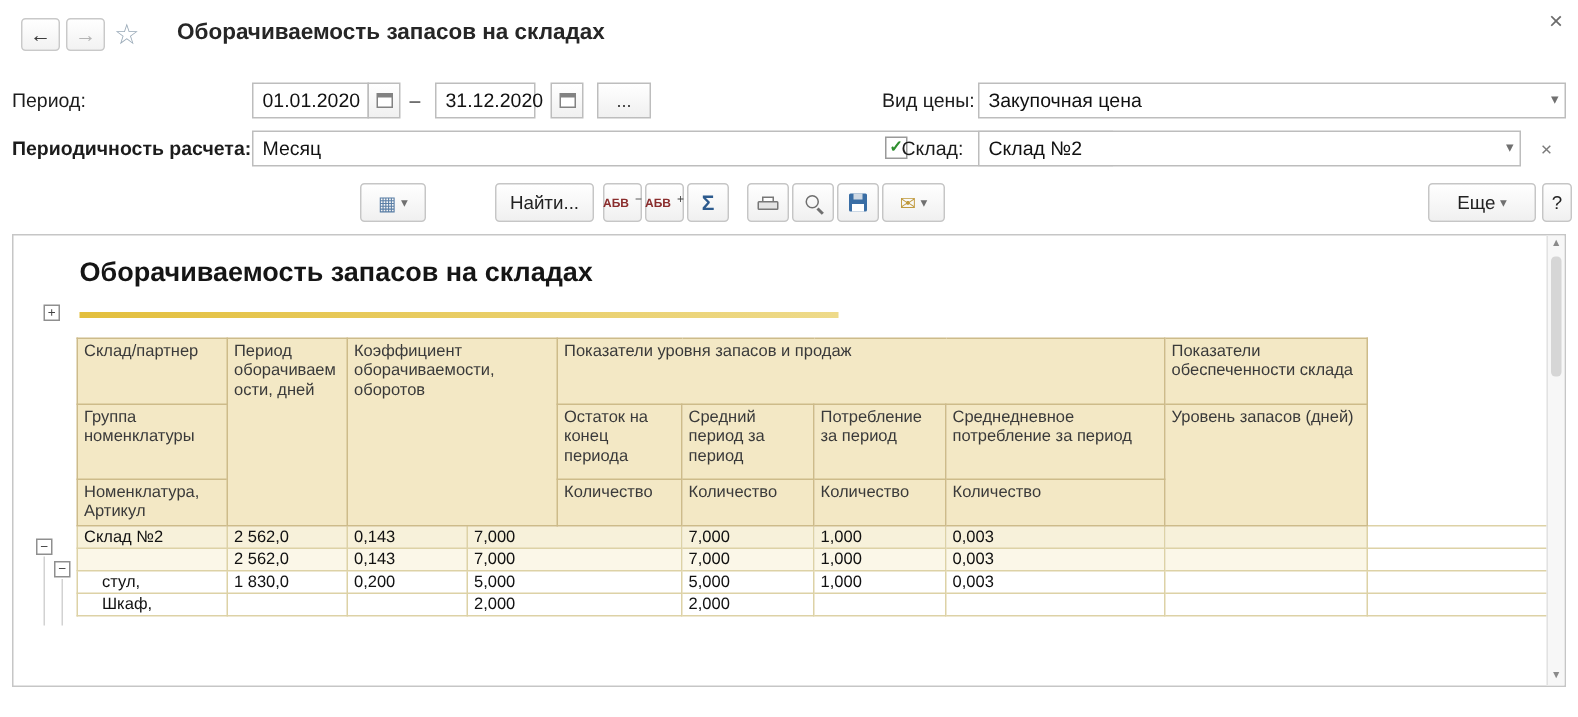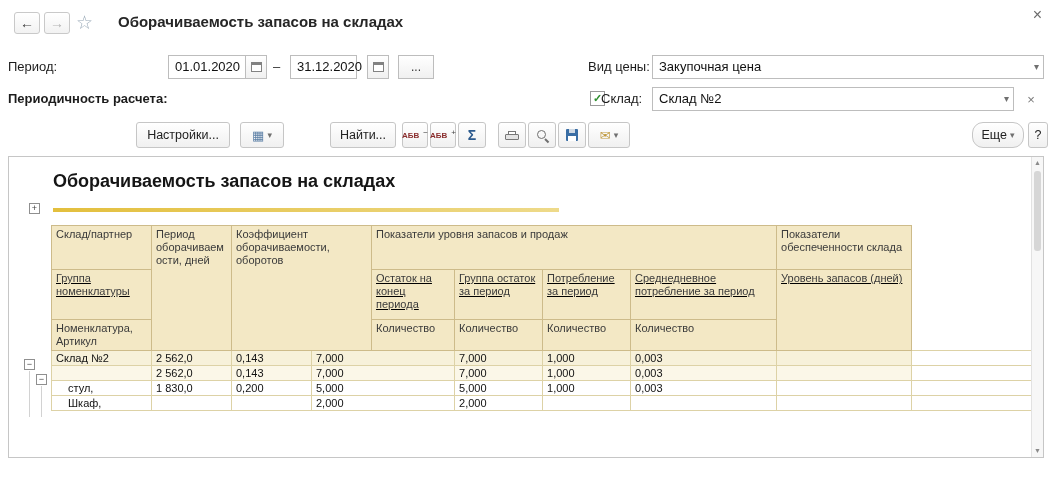--- a/index.html
+++ b/index.html
@@ -67,21 +67,21 @@
               table-layout:fixed; font-size:11px; line-height:13px; }
   .hc { background:#f3e8c5; border:1px solid #cdbb8a; padding:2px 4px; vertical-align:top;
         color:#3a3a3a; text-align:left; overflow-wrap:break-word; font-weight:normal; }
   .hfill { background:#fff; border:none; }
   .dc { border:1px solid #ddd2a6; padding:0 4px; height:15px; color:#111; overflow:hidden; white-space:nowrap; }
   .num { text-align:left; }
   .ind { padding-left:16px; }
   .dfill { border-left:none; border-right:none; border-top:1px solid #ddd2a6; border-bottom:1px solid #ddd2a6; background:#fff; }
   tr.g0 .dc { background:#f7f1da; }
   tr.g1 .dc { background:#fbf7e8; }
-  tr.h1 { height:44px; } tr.h2 { height:50px;text-decoration:underline; } tr.h3 { height:30px; }
+  tr.h1 { height:44px; } tr.h2 { height:50px; } tr.h3 { height:30px; }
 
   .vscroll { position:absolute; right:0; top:0; width:12px; height:100%; background:#f7f7f7; border-left:1px solid #e2e2e2; }
   .scroll-up, .scroll-down { position:absolute; left:0; width:11px; height:12px; font-size:7px;
                              color:#8a8a8a; text-align:center; line-height:12px; cursor:pointer; }
   .scroll-up { top:0; } .scroll-down { bottom:0; }
   .thumb { position:absolute; left:2px; top:14px; width:7px; height:80px; background:#d6d6d6; border-radius:3px; cursor:pointer; }
 </style>
 </head>
 <body>
 
@@ -104,29 +104,32 @@
       <span class="calendar-icon"></span>
     </div>
   <div class="mini-btn" style="left:398px; top:55px; width:36px; font-size:12px; color:#333;">...</div>
   <div class="lbl" style="left:588px; top:55px;">Вид цены:</div>
   <div class="field combo" style="left:652px; top:55px; width:392px;">
     <span>Закупочная цена</span>
     <span class="arrow">▾</span>
   </div>
 
   <div class="lbl" style="left:8px; top:87px;font-weight:bold;">Периодичность расчета:</div>
+  <div class="field combo" style="left:168px; top:87px; width:574px;">
+    <span>Месяц</span>
+    <span class="arrow">▾</span>
+  </div>
   <div class="checkbox" style="left:590px; top:91px;"><span>✓</span></div>
   <div class="lbl" style="left:601px; top:87px;">Склад:</div>
   <div class="field combo" style="left:652px; top:87px; width:362px;">
     <span>Склад №2</span>
     <span class="arrow">▾</span>
   </div>
   <div class="mini-btn" style="left:1020px; top:87px; border:none; background:none; color:#7a7a7a; font-size:13px;">×</div>
 
-  <div class="btn" style="left:136px; width:94px;">Настройки...</div>
   <div class="btn" style="left:240px; width:44px;">
     <span class="grid-icon">▦</span>
     <span class="chev">▾</span>
   </div>
   <div class="btn" style="left:330px; width:66px;">Найти...</div>
   <div class="btn" style="left:402px; width:26px;">
     <span class="abc">АБВ</span>
       <span class="abc-sup">−</span>
   </div>
   <div class="btn" style="left:430px; width:26px;">
@@ -145,21 +148,21 @@
   <div class="btn" style="left:528px; width:28px;">
       <span class="magnifier-icon"></span>
     </div>
   <div class="btn" style="left:558px; width:28px;">
       <span class="floppy-icon"></span>
     </div>
   <div class="btn" style="left:588px; width:42px;">
     <span class="mail-icon">✉</span>
     <span class="chev">▾</span>
   </div>
-  <div class="btn" style="right:28px; width:52px;border-radius:11px;">
+  <div class="btn" style="right:28px; width:72px;">
     <span>Еще</span>
     <span class="chev">▾</span>
   </div>
   <div class="btn" style="right:4px; width:20px;">?</div>
 
   <div class="report-area">
     <div class="rtitle">Оборачиваемость запасов на складах</div>
     <div class="runderline"></div>
     <div class="treebox" style="left:20px; top:46px;">+</div>
 
@@ -181,21 +184,21 @@
         <td class="hc">Склад/партнер</td>
         <td class="hc" rowspan="3">Период оборачиваемости, дней</td>
         <td class="hc" rowspan="3" colspan="2">Коэффициент оборачиваемости, оборотов</td>
         <td class="hc" colspan="4">Показатели уровня запасов и продаж</td>
         <td class="hc">Показатели обеспеченности склада</td>
         <td class="hfill" rowspan="3"></td>
       </tr>
       <tr class="h2">
         <td class="hc">Группа номенклатуры</td>
         <td class="hc">Остаток на конец периода</td>
-        <td class="hc">Группа остаток за период</td>
+        <td class="hc">Средний период за период</td>
         <td class="hc">Потребление за период</td>
         <td class="hc">Среднедневное потребление за период</td>
         <td class="hc" rowspan="2">Уровень запасов (дней)</td>
       </tr>
       <tr class="h3">
         <td class="hc">Номенклатура, Артикул</td>
         <td class="hc">Количество</td>
         <td class="hc">Количество</td>
         <td class="hc">Количество</td>
         <td class="hc">Количество</td>

